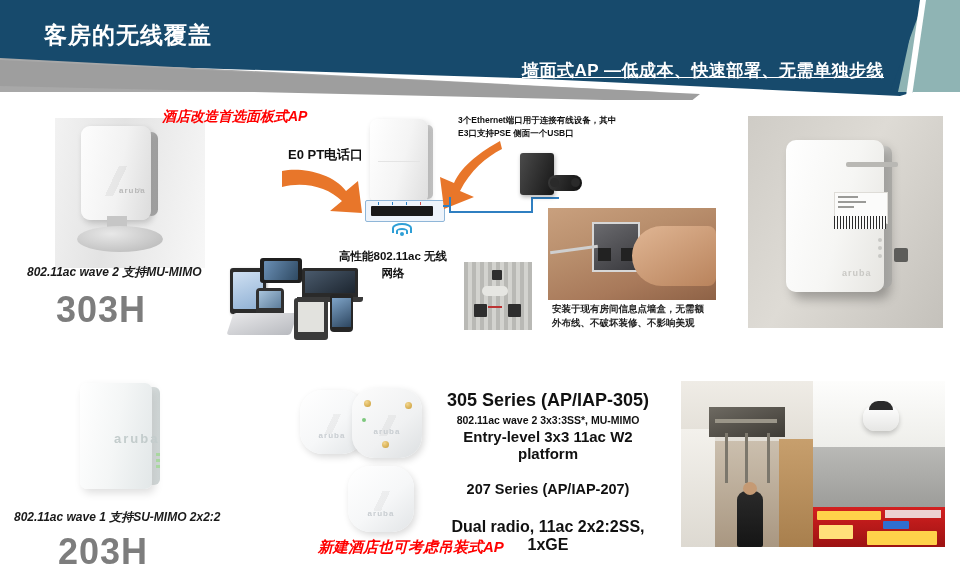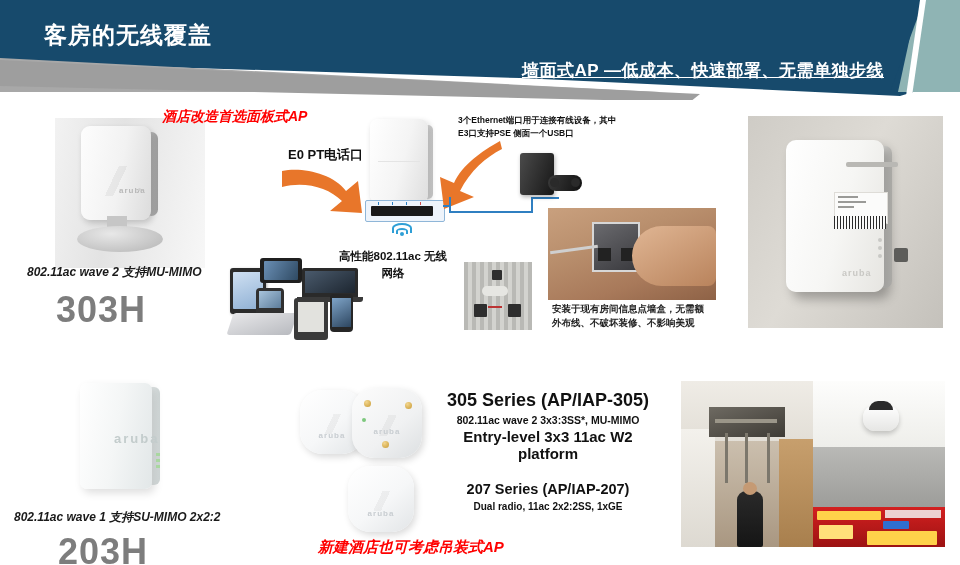--- a/index.html
+++ b/index.html
@@ -388,21 +388,21 @@
     <div style="font-size:15px;font-weight:700;color:#111;margin-top:2px;">Entry-level 3x3 11ac W2 platform</div>
   </div>
 
   <div class="apround" style="left:348px;top:466px;width:66px;height:66px;">
     <div class="slash"></div>
     <div class="brand">aruba</div>
   </div>
 
   <div style="position:absolute;left:432px;top:481px;width:232px;text-align:center;">
     <div style="font-size:14.5px;font-weight:700;color:#111;">207 Series (AP/IAP-207)</div>
-    <div style="font-size:10px;font-weight:700;color:#111;margin-top:4px;text-align:center;">Dual radio, 11ac 2x2:2SS, 1xGE</div>
+    <div style="font-size:16px;font-weight:700;color:#111;margin-top:21px;text-align:center;">Dual radio, 11ac 2x2:2SS, 1xGE</div>
   </div>
 
   <div class="photo corridor">
     <div class="ceil"></div>
     <div class="wallL"></div>
     <div class="wallR"></div>
     <div class="mid"></div>
     <div class="open">
         <i></i>
       </div>

